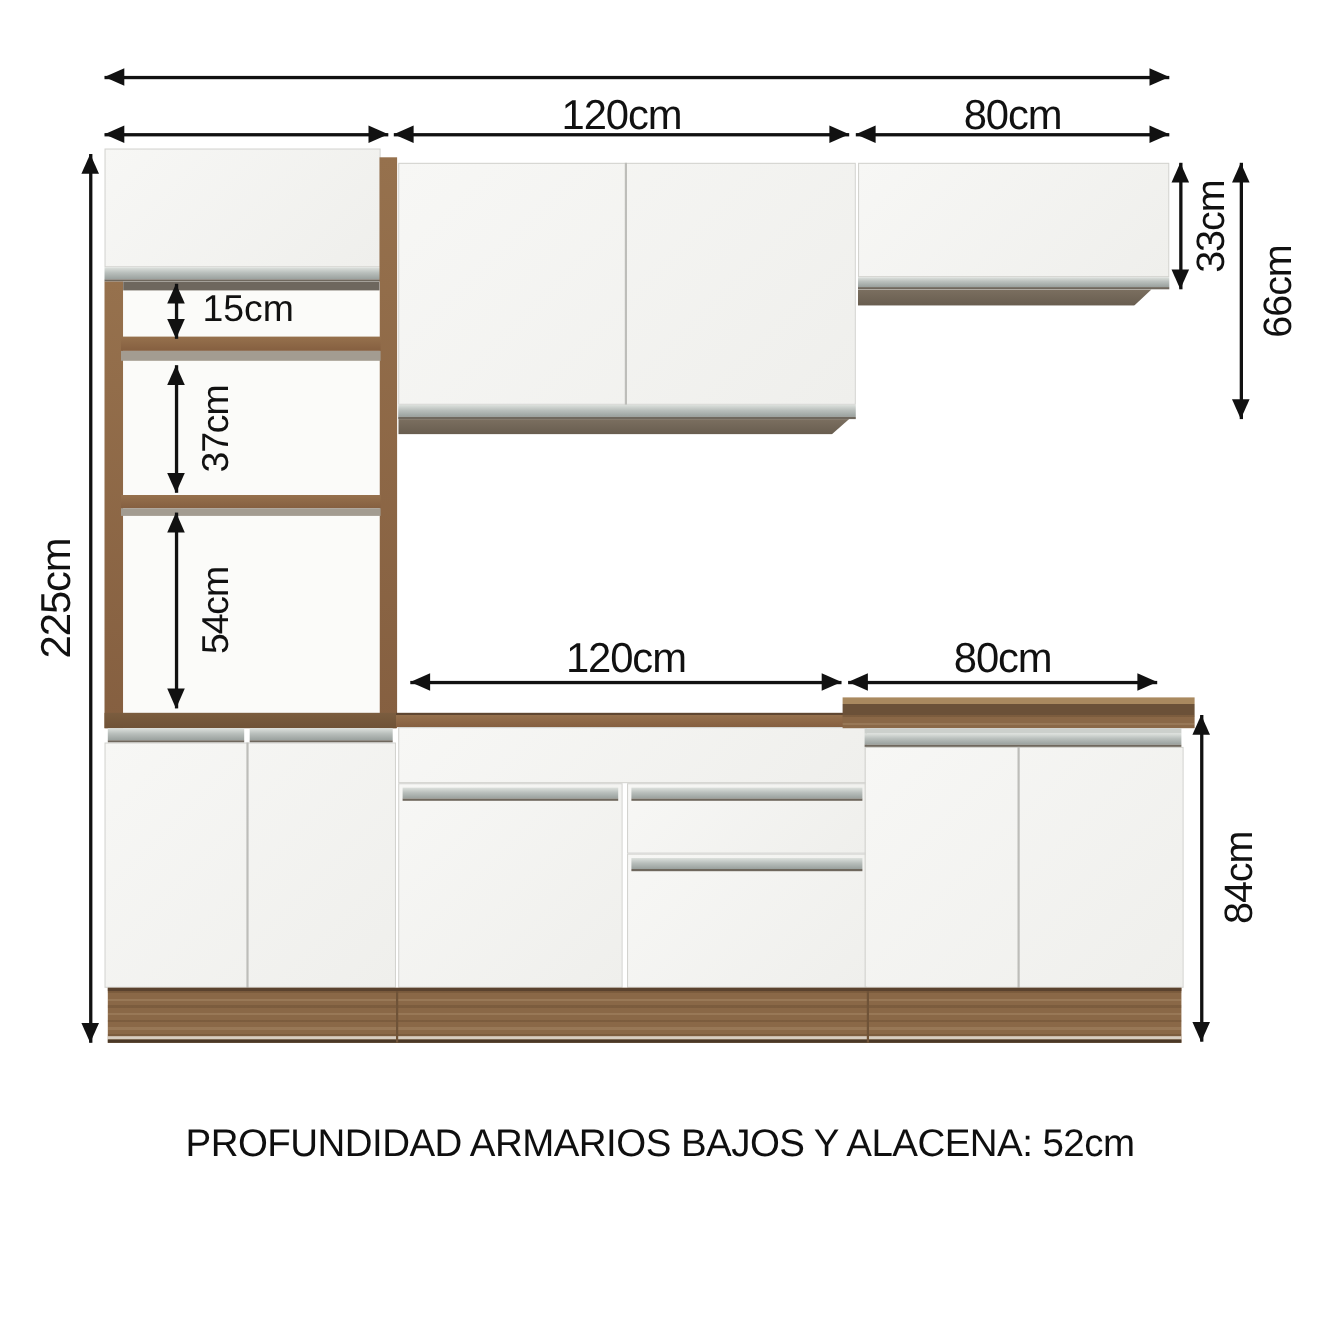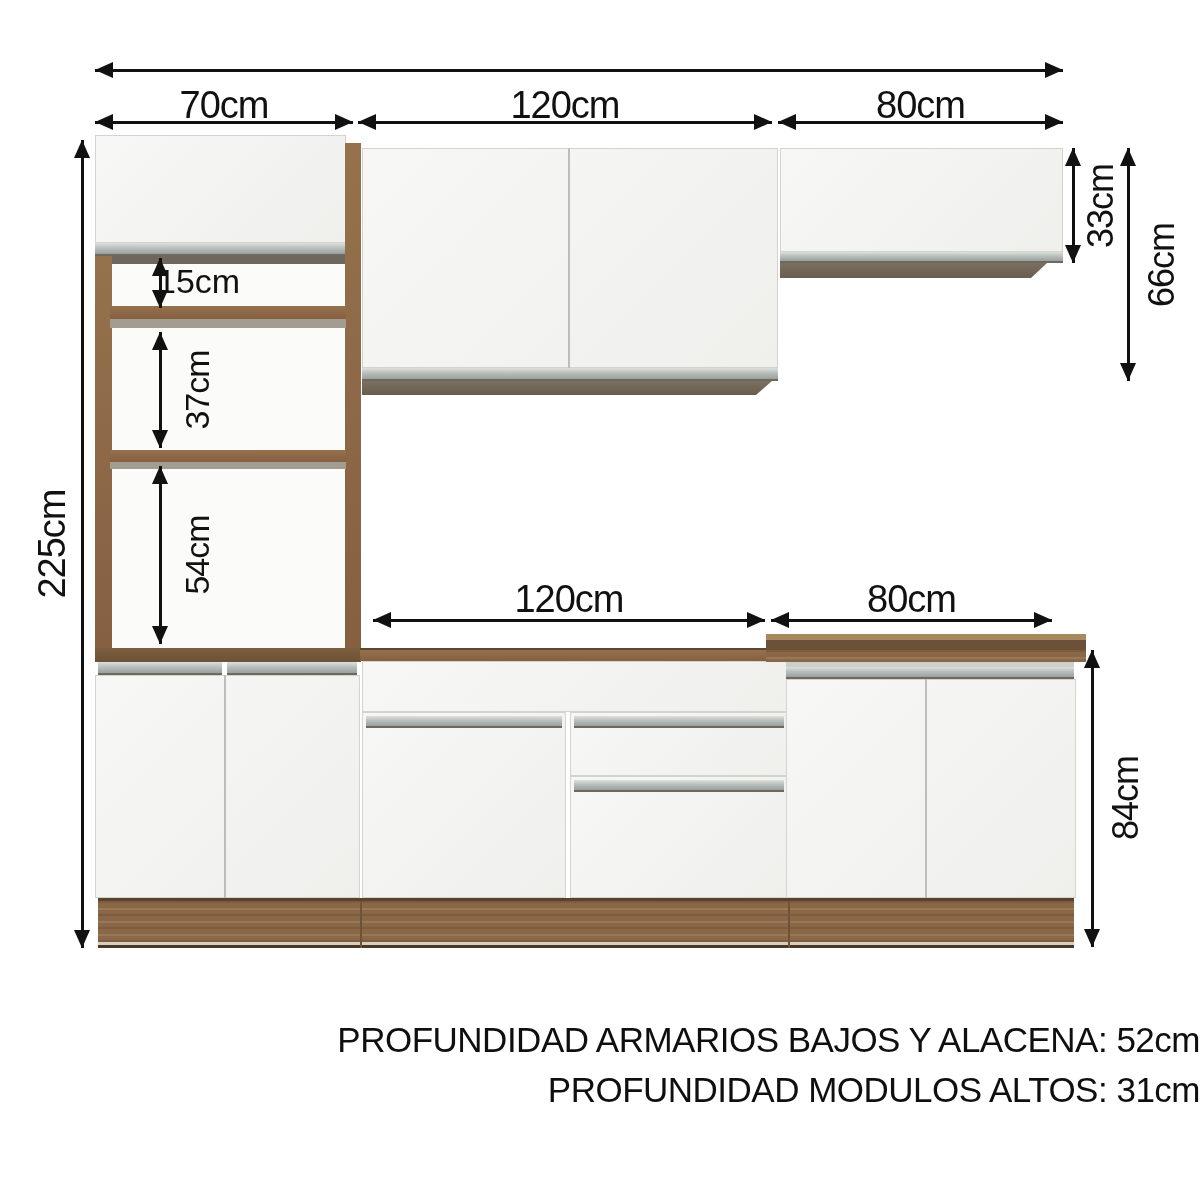--- a/index.html
+++ b/index.html
@@ -24,33 +24,32 @@
   .wood{position:absolute;background:linear-gradient(180deg,#96714d 0%,#855f40 100%);}
   .woodgrain{position:absolute;background:#8a6847;
      background-image:repeating-linear-gradient(180deg,rgba(60,40,20,.18) 0 2px,rgba(0,0,0,0) 2px 7px,rgba(255,235,200,.12) 7px 9px,rgba(0,0,0,0) 9px 13px);}
   .handle{position:absolute;background:linear-gradient(180deg,#dde1dd 0%,#b9bfbc 45%,#99a09d 100%);
           border-bottom:2px solid #6f685e;box-sizing:border-box;}
   .shadowband{position:absolute;background:linear-gradient(180deg,#7b6f60 0%,#685d4f 100%);
               clip-path:polygon(0 0,100% 0,calc(100% - 16px) 100%,0 100%);}
   .divider{position:absolute;background:#bdbdb9;}
   .innershadow{position:absolute;background:#6e675e;}
   .shelfshadow{position:absolute;background:#a39c91;}
-  .footer{position:absolute;left:0;width:1200px;text-align:right;font-size:35px;
+  .footer{position:absolute;left:0;width:1200px;text-align:center;font-size:35px;
           letter-spacing:-0.5px;color:#0f0f0f;}
 </style>
 </head>
 <body>
 
 <div class="canvas">
 
   <div class="hline" style="left:95px;top:69px;width:968px;"></div>
   <span class="ah ah-left" style="left:95px;top:62px;"></span>
   <span class="ah ah-right" style="left:1045px;top:62px;"></span>
 
-  <div class="dlab" style="left:95px;top:84px;width:258px;">70cm</div>
   <div class="hline" style="left:95px;top:121px;width:258px;"></div>
   <span class="ah ah-left" style="left:95px;top:114px;"></span>
   <span class="ah ah-right" style="left:335px;top:114px;"></span>
 
   <div class="dlab" style="left:358px;top:84px;width:414px;">120cm</div>
   <div class="hline" style="left:358px;top:121px;width:414px;"></div>
   <span class="ah ah-left" style="left:358px;top:114px;"></span>
   <span class="ah ah-right" style="left:754px;top:114px;"></span>
 
   <div class="dlab" style="left:778px;top:84px;width:285px;">80cm</div>
@@ -75,21 +74,21 @@
   <div class="shelfshadow" style="left:110px;top:462px;width:236px;height:7px;"></div>
   <div class="wood" style="left:95px;top:648px;width:265px;height:14px;background:linear-gradient(180deg,#7b5d3f,#6f5236);"></div>
   <div class="handle" style="left:98px;top:662px;width:124px;height:13px;"></div>
   <div class="handle" style="left:227px;top:662px;width:130px;height:13px;"></div>
   <div class="panel" style="left:95px;top:675px;width:265px;height:223px;"></div>
   <div class="divider" style="left:224px;top:675px;width:2px;height:223px;"></div>
 
   <div class="vline" style="left:159px;top:258px;height:50px;"></div>
   <span class="ah ah-up" style="left:152px;top:258px;"></span>
   <span class="ah ah-down" style="left:152px;top:290px;"></span>
-  <div class="abs slab" style="left:157px;top:262px;text-align:right;">15cm</div>
+  <div class="abs slab" style="left:184px;top:262px;text-align:right;">15cm</div>
 
   <div class="vline" style="left:159px;top:332px;height:116px;"></div>
   <span class="ah ah-up" style="left:152px;top:332px;"></span>
   <span class="ah ah-down" style="left:152px;top:430px;"></span>
   <div class="vlab slab" style="left:197px;top:390px;">37cm</div>
 
   <div class="vline" style="left:159px;top:466px;height:178px;"></div>
   <span class="ah ah-up" style="left:152px;top:466px;"></span>
   <span class="ah ah-down" style="left:152px;top:626px;"></span>
   <div class="vlab slab" style="left:197px;top:555px;">54cm</div>
@@ -146,15 +145,14 @@
     <div class="abs" style="left:262px;top:0;width:2px;height:100%;background:#6f5338;"></div>
     <div class="abs" style="left:690px;top:0;width:2px;height:100%;background:#6f5338;"></div>
   </div>
 
   <div class="vline" style="left:1091px;top:650px;height:297px;"></div>
   <span class="ah ah-up" style="left:1084px;top:650px;"></span>
   <span class="ah ah-down" style="left:1084px;top:929px;"></span>
   <div class="vlab" style="left:1126px;top:798px;">84cm</div>
 
   <div class="footer" style="top:1020px;">PROFUNDIDAD ARMARIOS BAJOS Y ALACENA: 52cm</div>
-  <div class="footer" style="top:1070px;">PROFUNDIDAD MODULOS ALTOS: 31cm</div>
 
 </div>
 
 </body></html>

